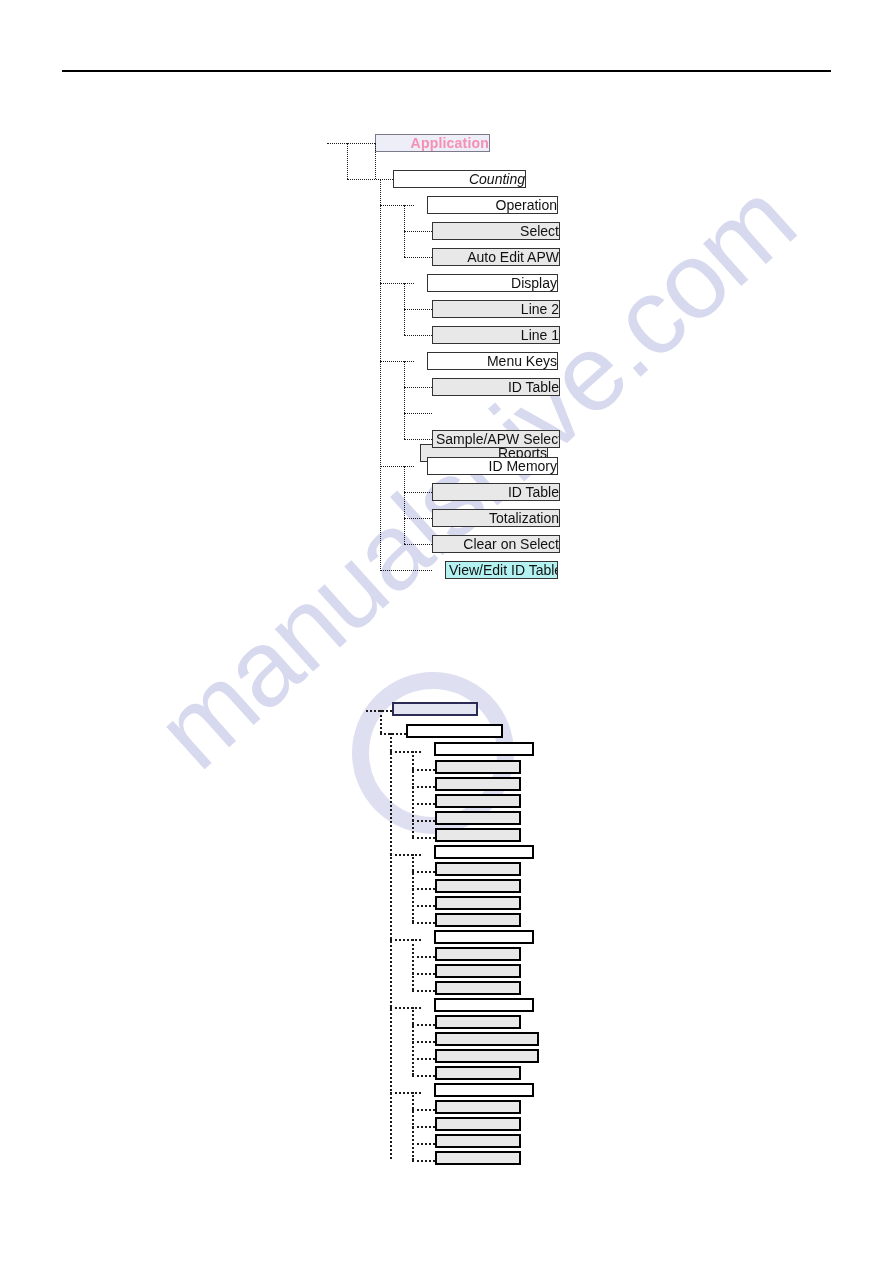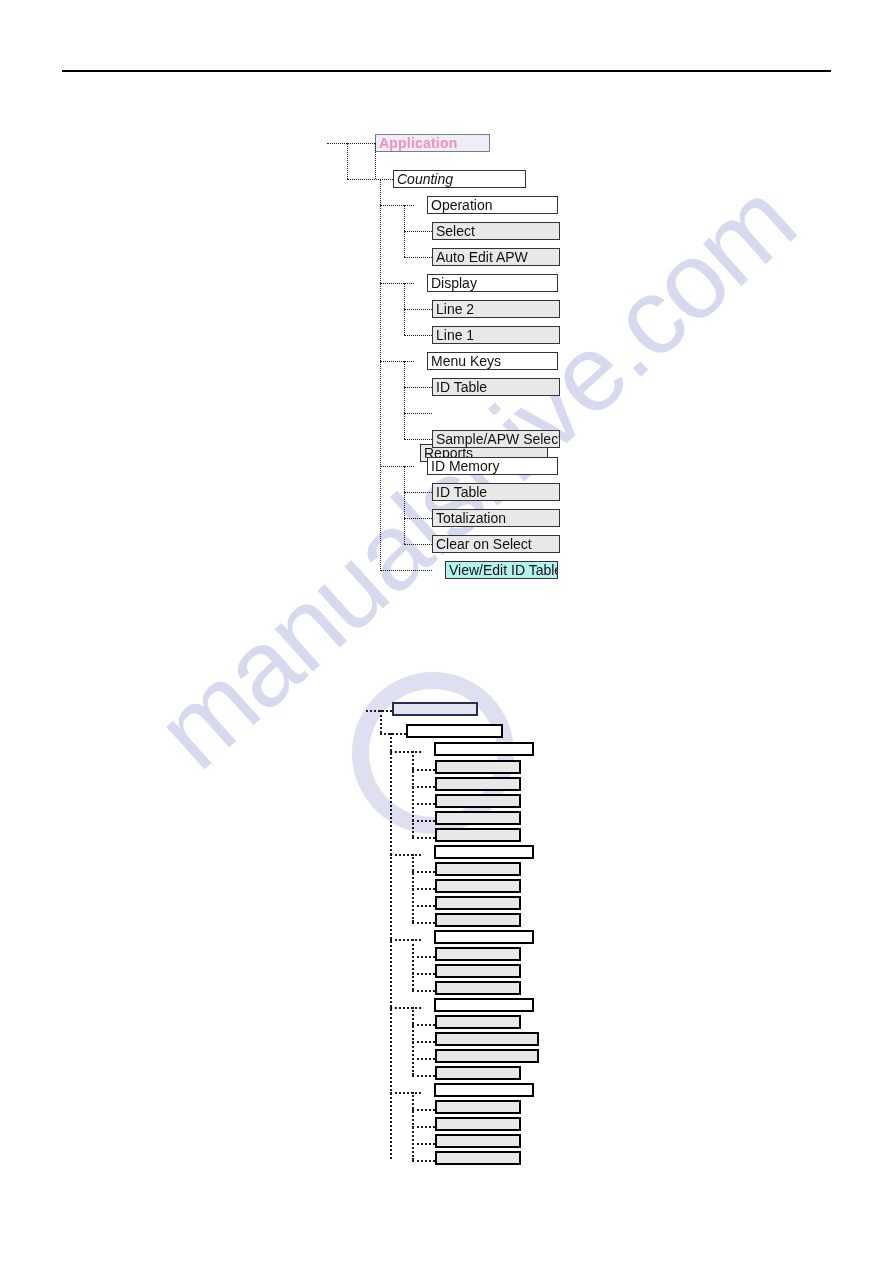--- a/index.html
+++ b/index.html
@@ -69,21 +69,21 @@
     height: 0;
     border-top: 2px solid #000000;
     z-index: 2;
   }
 
   
   .diagram {
     position: absolute;
     z-index: 3;
   }
-  #diagram-top  { left: 0; top: 0; width: 817px; height: 640px; }
+  #diagram-top  { left: 0; top: 0; width: 817px; height: 640px; text-align: right; }
   #diagram-bottom { left: 0; top: 0; width: 893px; height: 1263px; }
 
   
   .node {
     position: absolute;
     box-sizing: border-box;
     height: 18px;
     line-height: 16px;
     border: 1px solid #5a5a5a;
     font-size: 14px;

